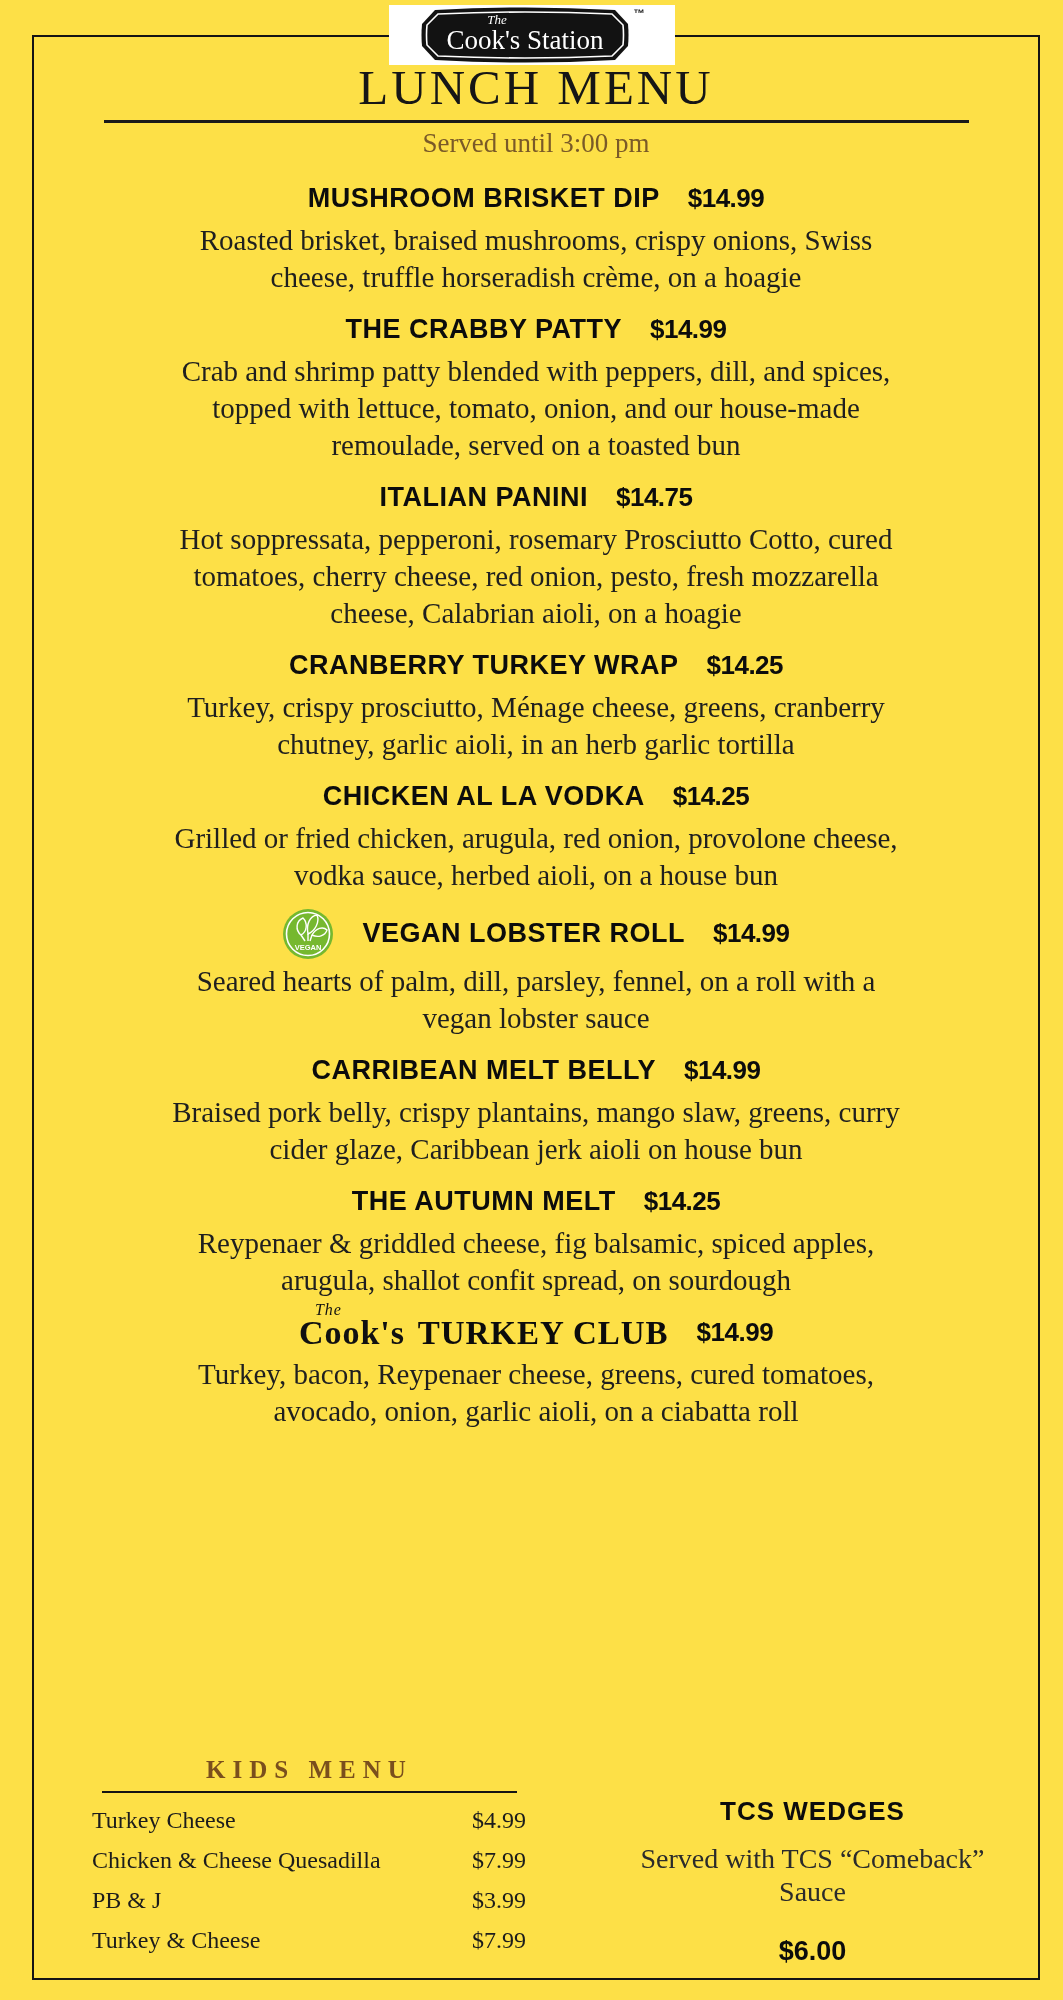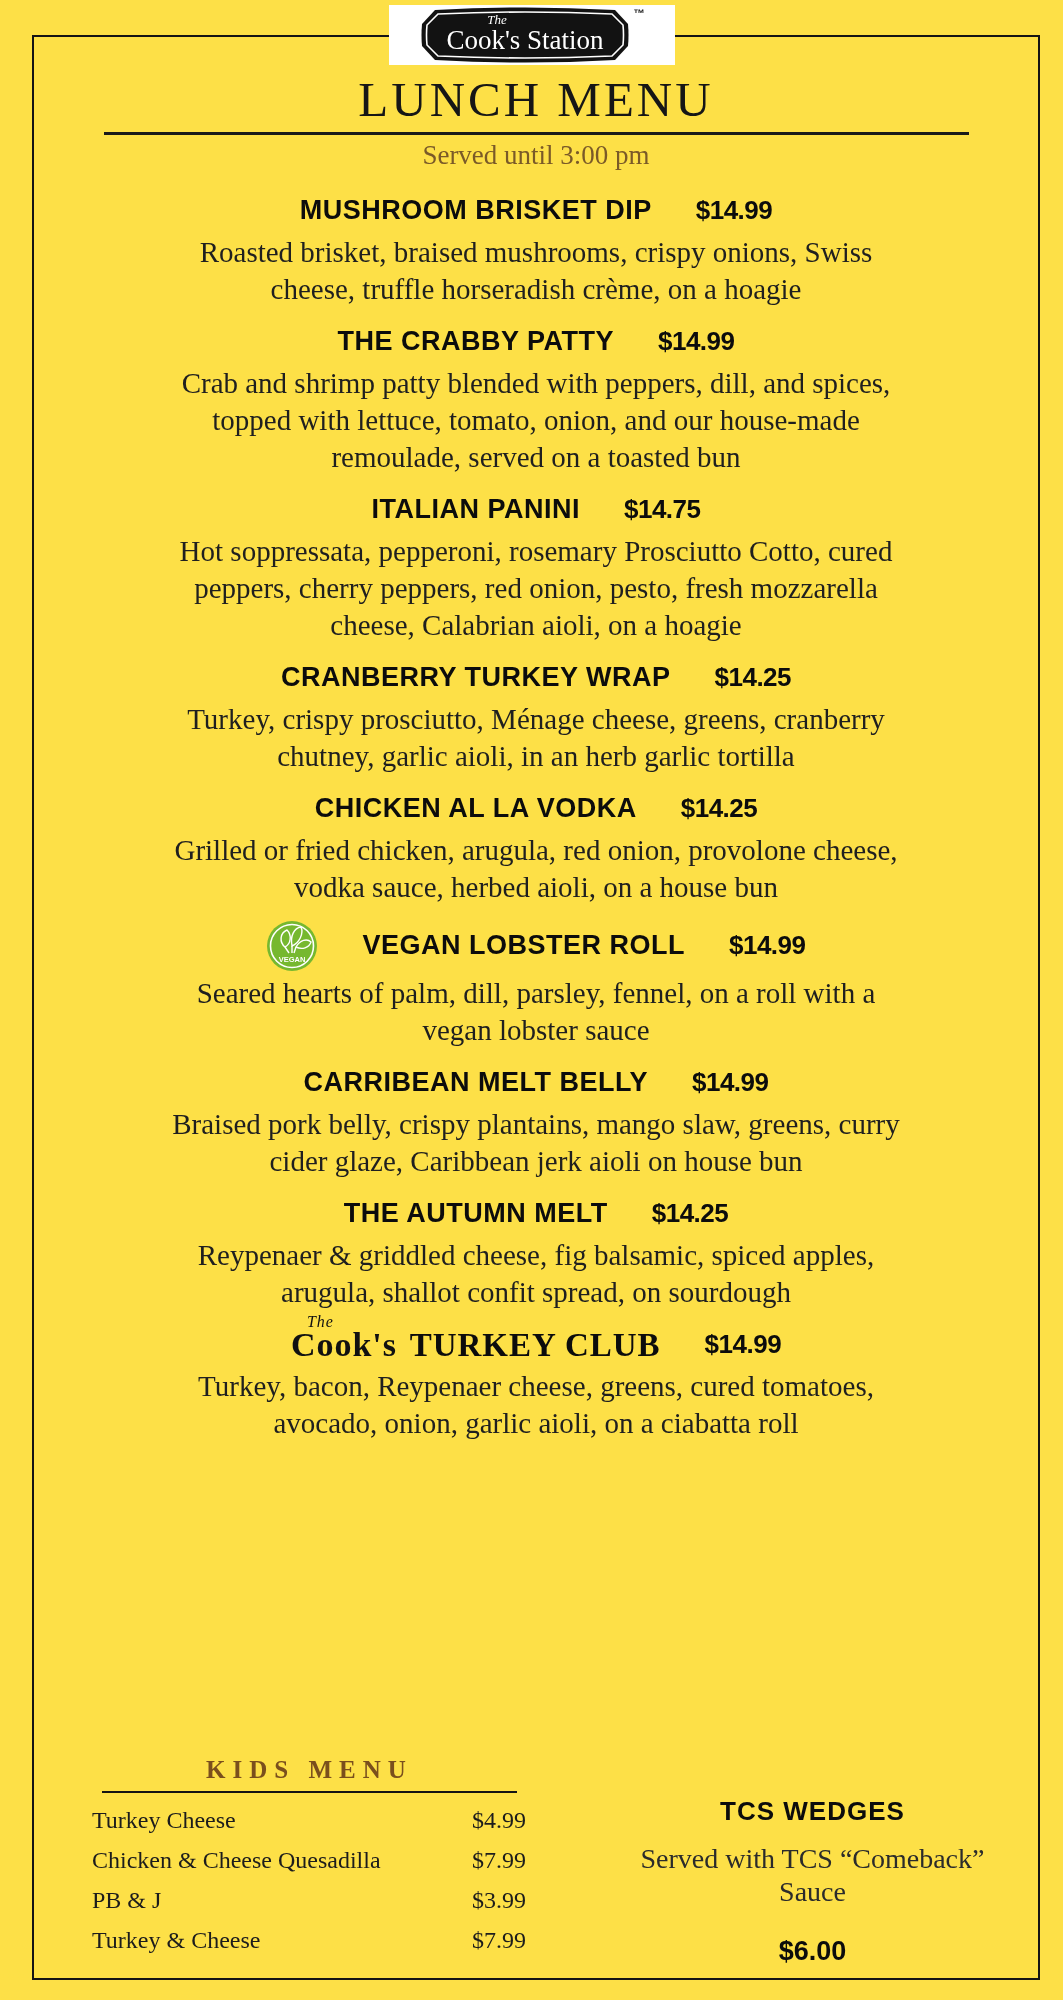--- a/index.html
+++ b/index.html
@@ -6,30 +6,30 @@
   .page{position:relative;width:1063px;height:2000px;background:#fde047;overflow:hidden;color:#111;}
 
   .frame{position:absolute;left:32px;top:35px;width:1004px;height:1941px;border:2px solid #141414;}
 
   
   .logo-wrap{position:absolute;left:50%;top:35px;transform:translate(-50%,-50%);
              background:#ffffff;padding:2px 30px;z-index:2;display:flex;align-items:flex-start;}
   .tm{font-family:"Liberation Sans",sans-serif;font-size:11px;font-weight:bold;margin:0 0 0 3px;color:#111;}
 
   
-  .content{position:absolute;left:32px;top:47px;width:1008px;text-align:center;}
+  .content{position:absolute;left:32px;top:35px;width:1008px;text-align:center;}
   .title{margin:28px 0 0;font-family:"Liberation Serif",serif;font-weight:normal;
          font-size:49px;letter-spacing:3px;line-height:1.02;color:#161616;}
   .title-rule{margin:7px auto 0;width:865px;height:3px;background:#1a1a1a;}
   .subtitle{margin-top:5px;font-family:"Liberation Serif",serif;font-size:27px;color:#7a5a28;}
 
   
   .items{margin-top:20px;}
   .menu-item{margin-top:14px;}
-  .item-head{display:flex;align-items:center;justify-content:center;gap:44px;min-height:40px;}
+  .item-head{display:flex;align-items:center;justify-content:center;gap:28px;min-height:40px;}
   .item-name{margin:0;font-family:"Liberation Sans",sans-serif;font-weight:bold;
              font-size:27px;letter-spacing:0.5px;color:#0c0c0c;}
   .item-price{font-family:"Liberation Sans",sans-serif;font-weight:bold;font-size:26px;
               letter-spacing:-0.5px;color:#0c0c0c;}
   .desc{margin:3px 0 0;font-family:"Liberation Serif",serif;font-size:29px;color:#1f1f1f;}
   .desc span{display:block;line-height:37px;}
 
   .vegan-badge{flex:0 0 auto;}
 
   .serif-item .item-name{font-family:"Liberation Serif",serif;font-size:33px;letter-spacing:1px;}
@@ -103,21 +103,21 @@
         </p>
       </section>
 
       <section class="menu-item">
         <div class="item-head">
           <h2 class="item-name">ITALIAN PANINI</h2>
           <span class="item-price">$14.75</span>
         </div>
         <p class="desc">
           <span>Hot soppressata, pepperoni, rosemary Prosciutto Cotto, cured</span>
-          <span>peppers, cherry peppers, red onion, pesto, fresh mozzarella</span>
+          <span>tomatoes, cherry cheese, red onion, pesto, fresh mozzarella</span>
           <span>cheese, Calabrian aioli, on a hoagie</span>
         </p>
       </section>
 
       <section class="menu-item">
         <div class="item-head">
           <h2 class="item-name">CRANBERRY TURKEY WRAP</h2>
           <span class="item-price">$14.25</span>
         </div>
         <p class="desc">

